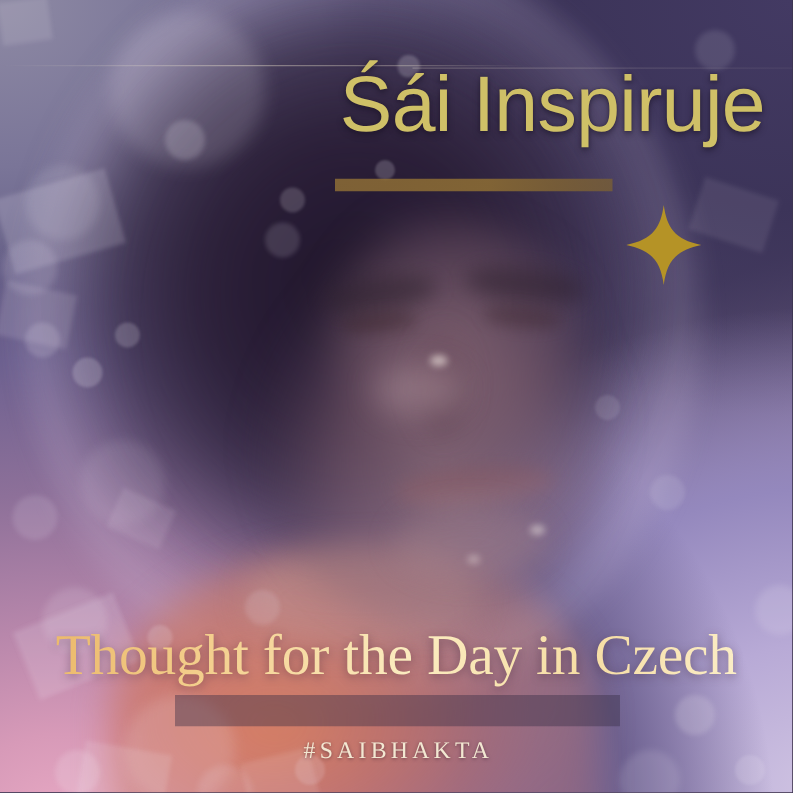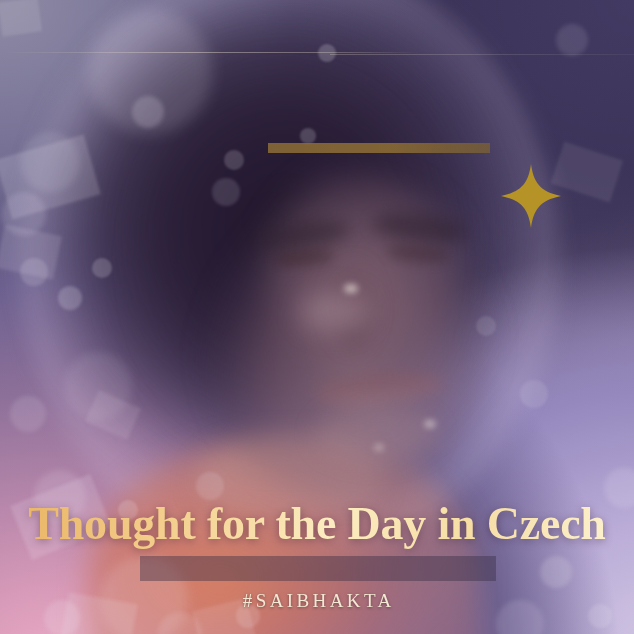--- a/index.html
+++ b/index.html
@@ -208,21 +208,21 @@
     left: 501px; top: 164px;
     width: 60px; height: 64px;
   }
 
   .headline {
     position: absolute;
     left: 0; right: 0; top: 497px;
     text-align: center;
     font-family: "Liberation Serif", serif;
     font-size: 46px;
-    font-weight: 700;
+    font-weight: 400;
     letter-spacing: -0.2px;
     background: linear-gradient(100deg, #e9b25f 0%, #f3ce8c 26%, #fbecc0 52%, #f6dda4 74%, #fdf4d4 100%);
     -webkit-background-clip: text;
     background-clip: text;
     color: transparent;
     -webkit-text-fill-color: transparent;
     filter: drop-shadow(0 2px 4px rgba(60,34,56,0.45));
     white-space: nowrap;
   }
 
@@ -322,20 +322,21 @@
       <div class="shard" style="left: 64px; top: 598px; width: 70px; height: 48px; transform: rotate(10deg); background: rgba(244, 238, 248, 0.14); filter: blur(1.5px);"></div>
       <div class="shard" style="left: 196px; top: 604px; width: 56px; height: 40px; transform: rotate(-14deg); background: rgba(244, 238, 248, 0.12); filter: blur(1.5px);"></div>
       <div class="shard" style="left: 90px; top: 398px; width: 46px; height: 34px; transform: rotate(24deg); background: rgba(244, 238, 248, 0.11); filter: blur(1.5px);"></div>
       <div class="shard" style="left: 556px; top: 150px; width: 62px; height: 44px; transform: rotate(18deg); background: rgba(244, 238, 248, 0.09); filter: blur(1.5px);"></div>
       <div class="shard" style="left: 0px; top: 0px; width: 40px; height: 34px; transform: rotate(-8deg); background: rgba(244, 238, 248, 0.12); filter: blur(1.5px);"></div>
     </div>
 
   <div class="streak"></div>
   <div class="streak2"></div>
 
+  <div class="title">Śái Inspiruje</div>
   <div class="title-rule"></div>
 
   <svg class="sparkle" viewBox="0 0 60 64">
     <path d="M30 0 C32.5 18 38.5 27.5 60 32 C38.5 36.5 32.5 46 30 64 C27.5 46 21.5 36.5 0 32 C21.5 27.5 27.5 18 30 0 Z" fill="#b59326"></path>
   </svg>
 
   <div class="headline">Thought for the Day in Czech</div>
 
   <div class="url-band"></div>
 

